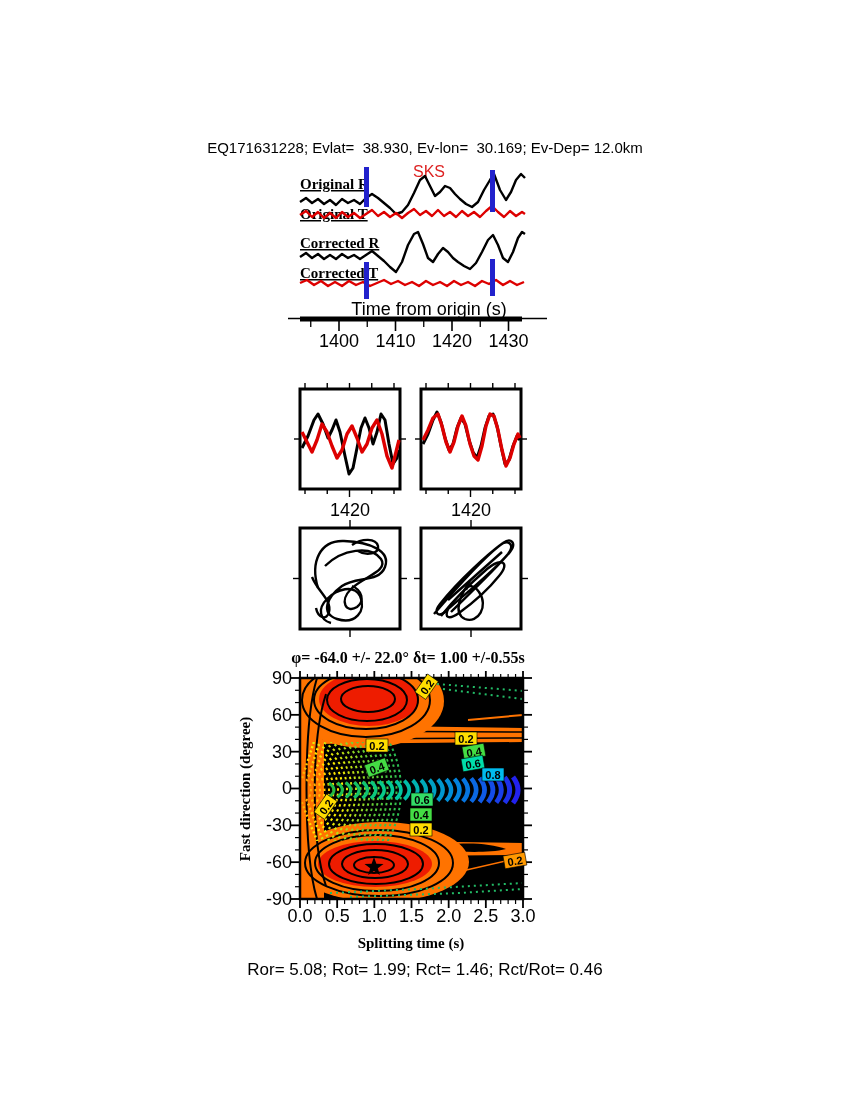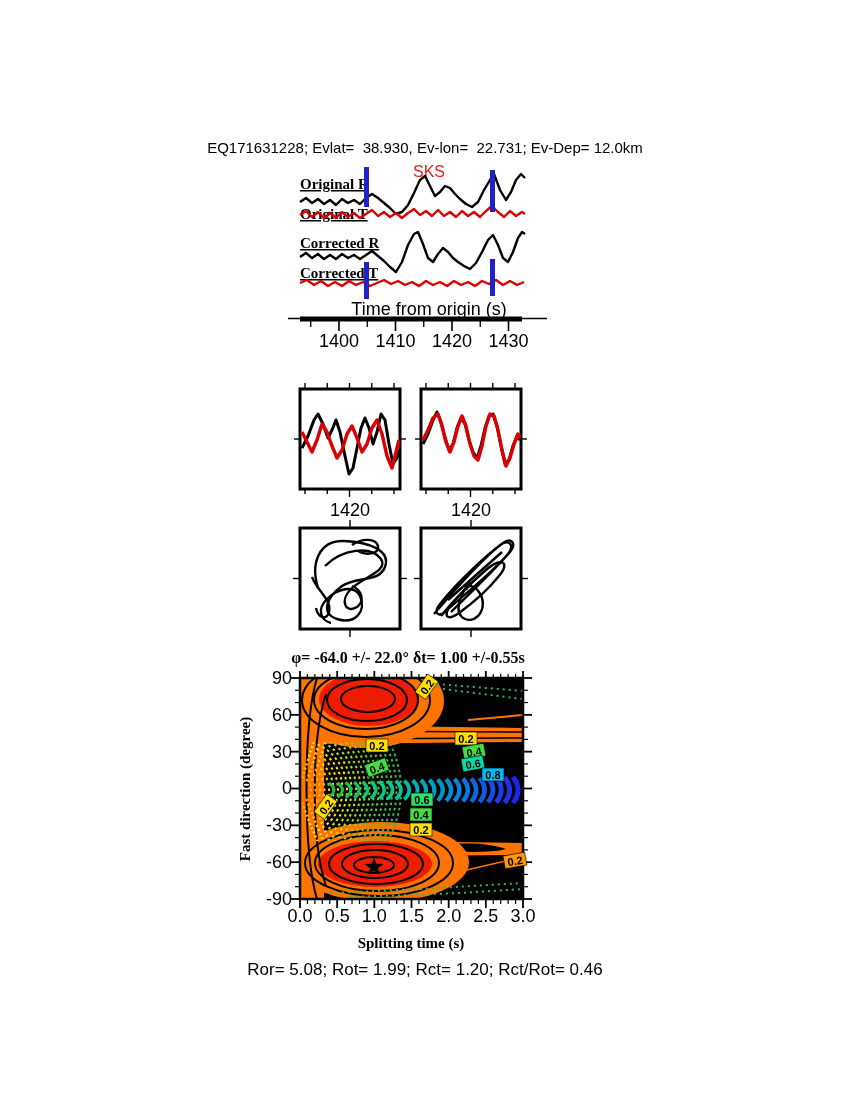--- a/index.html
+++ b/index.html
@@ -10,21 +10,21 @@
   #hdr2{top:139px;}
   .absvg{position:absolute;}
   .footer{position:absolute;left:0;top:960px;width:850px;text-align:center;font-size:17px;}
   svg text{font-family:"Liberation Sans",sans-serif;}
   .serifb{font-family:"Liberation Serif","DejaVu Serif",serif;font-weight:bold;}
 </style>
 </head>
 <body>
 <div class="page">
 
-<div class="hdr" id="hdr2">EQ171631228; Evlat=  38.930, Ev-lon=  22.731; Ev-Dep= 12.0km</div>
+<div class="hdr" id="hdr2">EQ171631228; Evlat=  38.930, Ev-lon=  30.169; Ev-Dep= 12.0km</div>
 
 <svg id="waves-svg" class="absvg" style="left:280px;top:150px" width="280" height="210" viewBox="280 150 280 210">
   <text class="serifb" x="300" y="189" font-size="15" text-decoration="underline">Original R</text>
   <text class="serifb" x="300" y="219" font-size="15" text-decoration="underline">Original T</text>
   <text class="serifb" x="300" y="248" font-size="15" text-decoration="underline">Corrected R</text>
   <text class="serifb" x="300" y="278" font-size="15" text-decoration="underline">Corrected T</text>
   <text x="429" y="177" font-size="16" fill="#dd2222" text-anchor="middle">SKS</text>
   <g id="waves-dyn">
         <polyline points="300,202 306,198 312,203 318,199 324,204 330,200 336,205 342,199 348,203 354,200 360,204 366,198 372,194 378,198 384,203 390,208 396,214 402,212 408,205 414,193 420,180 425,176 430,186 435,196 440,192 445,186 450,188 455,194 460,199 466,204 472,207 478,202 484,190 490,180 494,174 500,190 506,200 511,192 516,180 521,174 525,178" fill="none" stroke="#000000" stroke-width="2.4" stroke-linejoin="round"></polyline>
         <polyline points="300,215 306,211 312,217 318,212 324,218 330,213 336,218 342,212 348,217 354,213 360,218 366,214 372,210 378,216 384,212 390,217 396,213 402,218 408,213 414,209 420,215 426,211 432,216 438,210 444,216 450,212 456,217 462,211 468,216 474,212 480,217 486,211 492,206 498,212 504,217 510,211 516,216 522,212 525,214" fill="none" stroke="#dd0000" stroke-width="2.4" stroke-linejoin="round"></polyline>
@@ -361,15 +361,15 @@
   <text x="300" y="922" font-size="18" text-anchor="middle">0.0</text>
   <text x="337.2" y="922" font-size="18" text-anchor="middle">0.5</text>
   <text x="374.3" y="922" font-size="18" text-anchor="middle">1.0</text>
   <text x="411.5" y="922" font-size="18" text-anchor="middle">1.5</text>
   <text x="448.7" y="922" font-size="18" text-anchor="middle">2.0</text>
   <text x="485.8" y="922" font-size="18" text-anchor="middle">2.5</text>
   <text x="523" y="922" font-size="18" text-anchor="middle">3.0</text>
   <text class="serifb" x="411" y="948" font-size="15" text-anchor="middle">Splitting time (s)</text>
 </svg>
 
-<div class="footer">Ror= 5.08; Rot= 1.99; Rct= 1.20; Rct/Rot= 0.46</div>
+<div class="footer">Ror= 5.08; Rot= 1.99; Rct= 1.46; Rct/Rot= 0.46</div>
 
 </div>
 
 </body></html>

